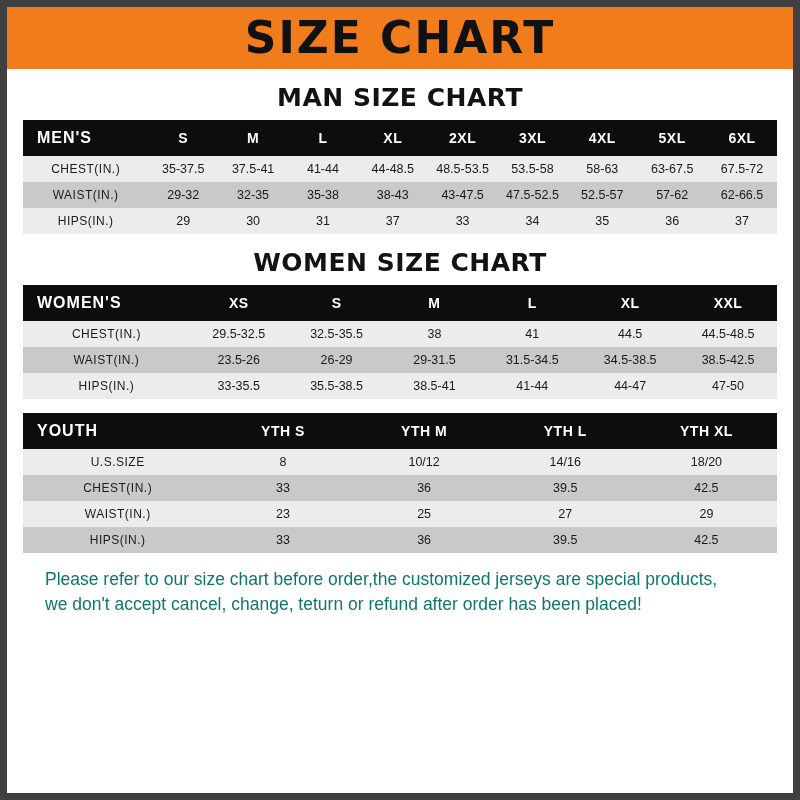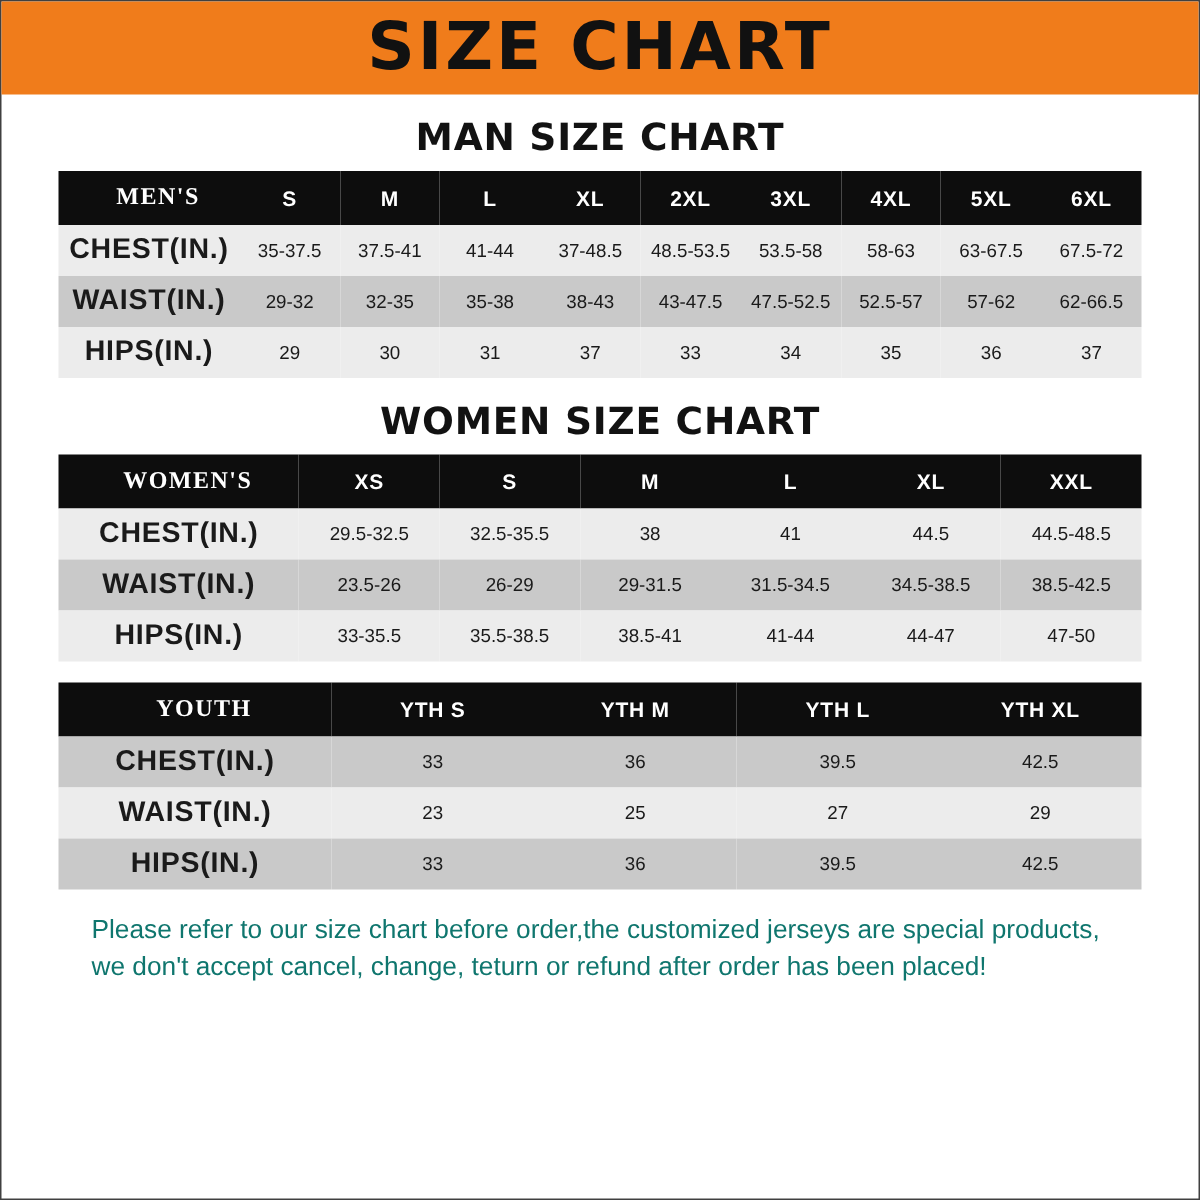--- a/index.html
+++ b/index.html
@@ -11,40 +11,40 @@
     height: 800px;
     background: #ffffff;
     font-family: "Liberation Sans", sans-serif;
     overflow: hidden;
   }
   .page {
     position: relative;
     width: 800px;
     height: 800px;
     box-sizing: border-box;
-    border: 1px solid #404040;
+    border: 7px solid #404040;
     background: #ffffff;
   }
   .banner {
     background: #f07c1b;
     height: 62px;
     display: flex;
     align-items: center;
     justify-content: center;
   }
   .banner-title {
     font-family: "DejaVu Sans", sans-serif;
     font-weight: bold;
     font-size: 44px;
     letter-spacing: 2px;
     color: #111111;
     line-height: 1;
   }
   .content {
-    padding: 0 38px;
+    padding: 0 16px;
   }
   .section {
     margin-top: 14px;
   }
   .section-title {
     text-align: center;
     font-family: "DejaVu Sans", sans-serif;
     font-weight: bold;
     font-size: 25px;
     letter-spacing: 0.5px;
@@ -66,31 +66,31 @@
   }
   table.size-table thead th {
     background: #0d0d0d;
     color: #ffffff;
     font-size: 14px;
     font-weight: bold;
     padding: 9px 2px;
     letter-spacing: 0.5px;
   }
   table.size-table thead th.row-head {
-    text-align: center;
+    text-align: left;
     padding-left: 14px;
-    font-family: Liberation Serif, serif;
+    font-family: Liberation Sans, sans-serif;
     font-size: 16px;
     letter-spacing: 1px;
   }
   table.size-table tbody td.row-head {
     text-align: center;
-    font-weight: bold;
+    font-weight: normal;
     letter-spacing: 0.5px;
-    font-size: 19px;
+    font-size: 12px;
   }
   table.size-table tbody tr.odd td {
     background: #ececec;
   }
   table.size-table tbody tr.even td {
     background: #c9c9c9;
   }
   .men-col-0 { width: 14.5%; }
   .women-col-0 { width: 20%; }
   .youth-col-0 { width: 23%; }
@@ -130,21 +130,21 @@
             <th>5XL</th>
             <th>6XL</th>
           </tr>
         </thead>
         <tbody>
           <tr class="odd">
             <td class="row-head">CHEST(IN.)</td>
             <td>35-37.5</td>
             <td>37.5-41</td>
             <td>41-44</td>
-            <td>37-48.5</td>
+            <td>44-48.5</td>
             <td>48.5-53.5</td>
             <td>53.5-58</td>
             <td>58-63</td>
             <td>63-67.5</td>
             <td>67.5-72</td>
           </tr>
           <tr class="even">
             <td class="row-head">WAIST(IN.)</td>
             <td>29-32</td>
             <td>32-35</td>
@@ -223,20 +223,27 @@
         <thead>
           <tr>
             <th class="row-head youth-col-0">YOUTH</th>
             <th>YTH S</th>
             <th>YTH M</th>
             <th>YTH L</th>
             <th>YTH XL</th>
           </tr>
         </thead>
         <tbody>
+          <tr class="odd">
+            <td class="row-head">U.S.SIZE</td>
+            <td>8</td>
+            <td>10/12</td>
+            <td>14/16</td>
+            <td>18/20</td>
+          </tr>
           <tr class="even">
             <td class="row-head">CHEST(IN.)</td>
             <td>33</td>
             <td>36</td>
             <td>39.5</td>
             <td>42.5</td>
           </tr>
           <tr class="odd">
             <td class="row-head">WAIST(IN.)</td>
             <td>23</td>

